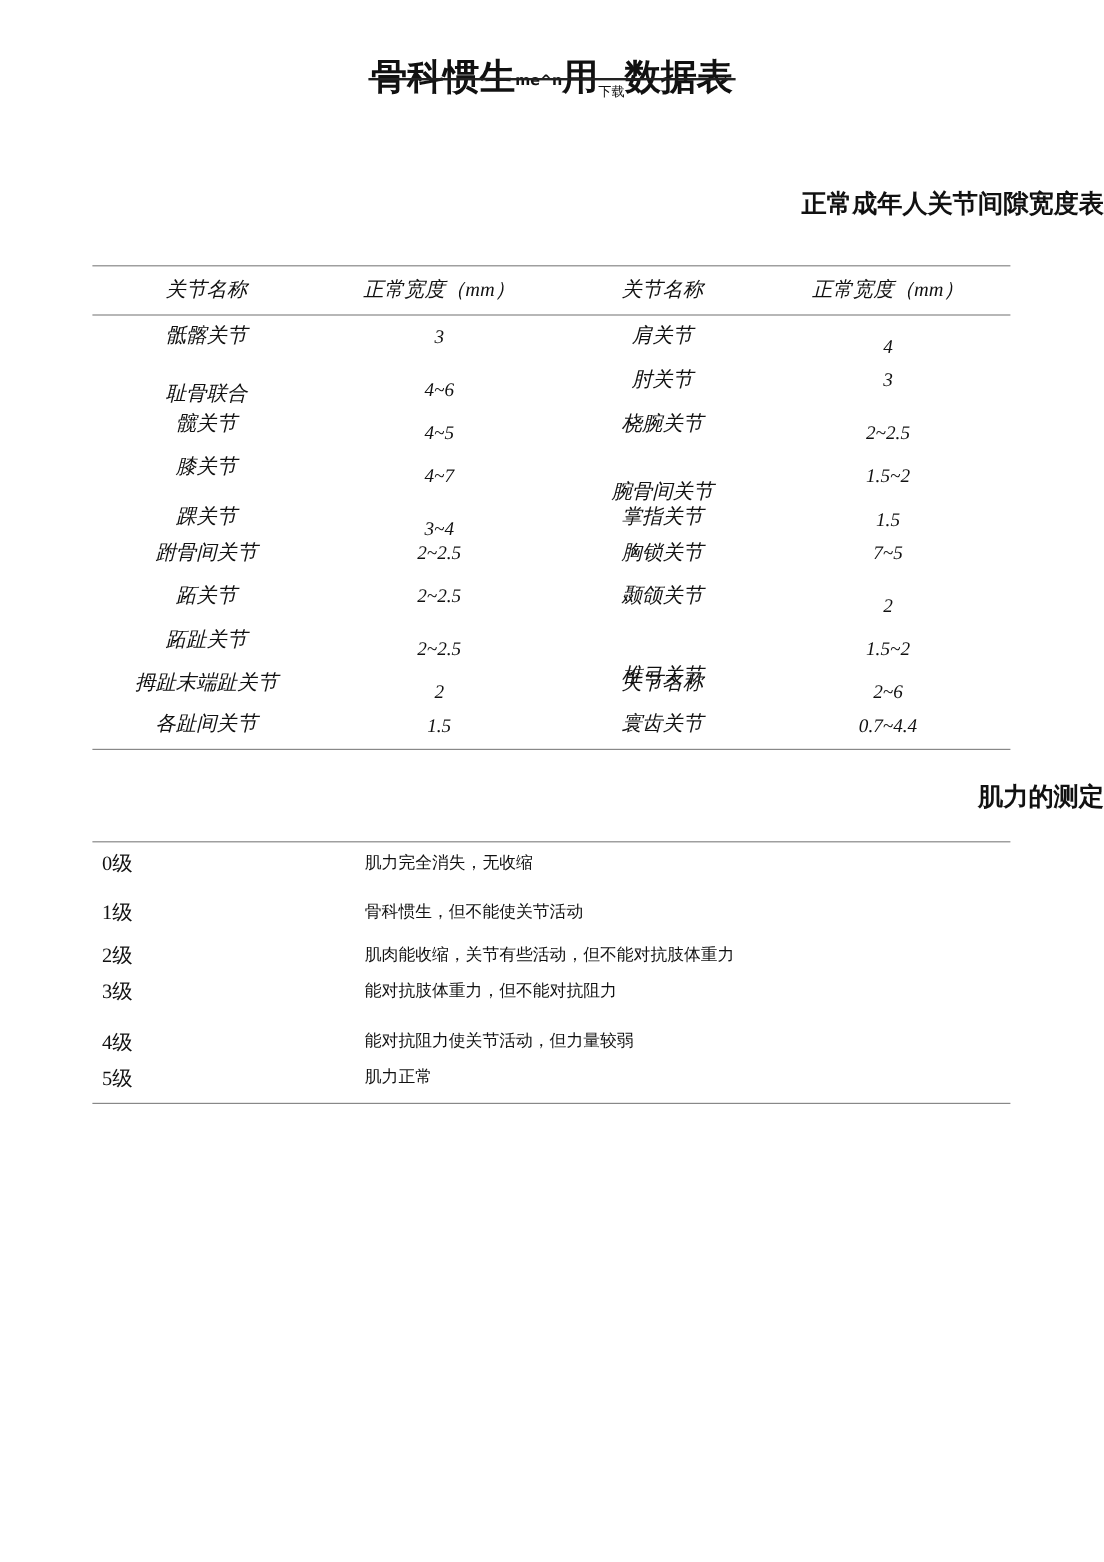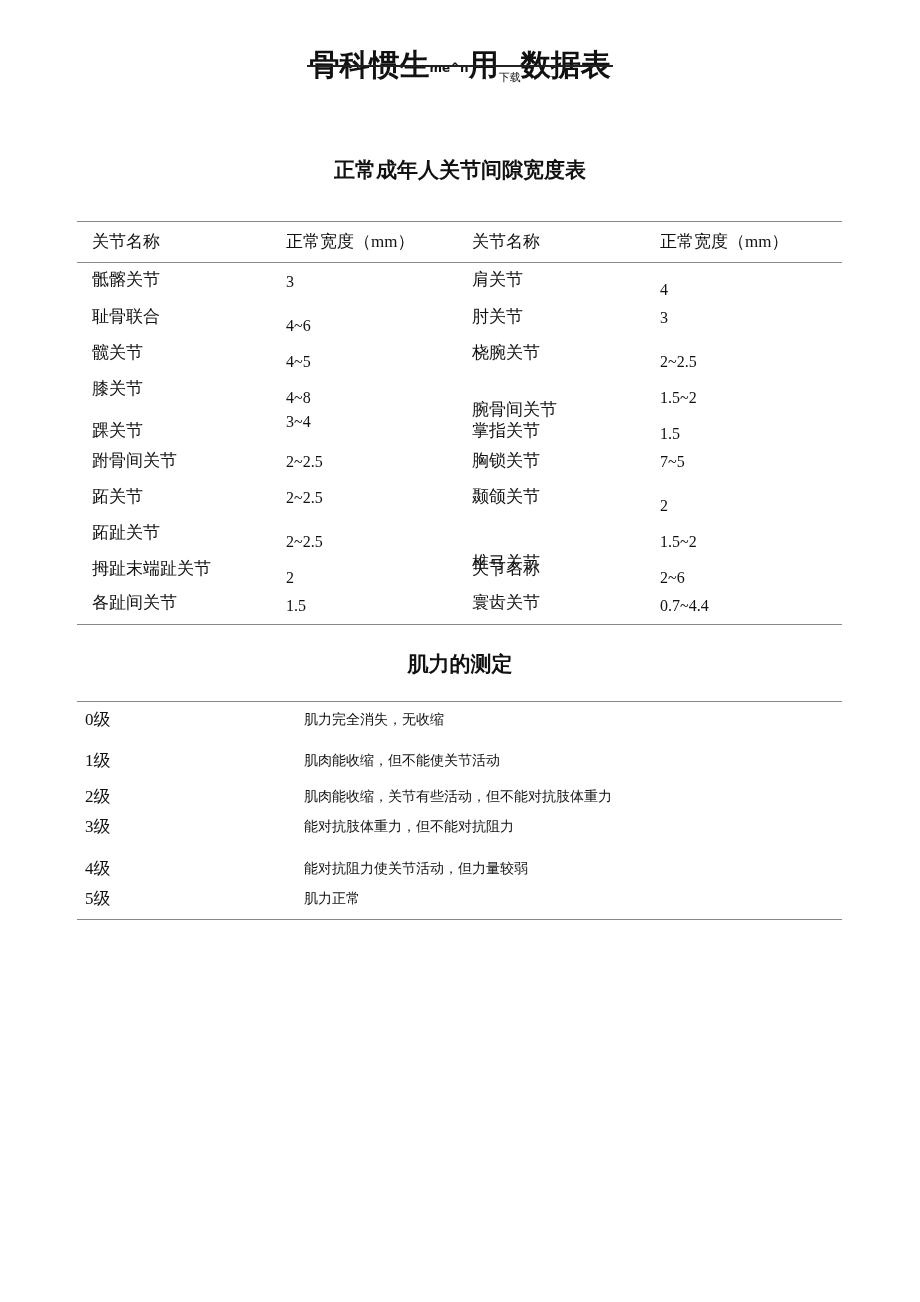--- a/index.html
+++ b/index.html
@@ -12,30 +12,30 @@
       text-align: center; font-weight: bold; font-size: 30px; line-height: 50px;
     }
     .doc-title .title-inner { position: relative; display: inline-block; white-space: nowrap; }
     .doc-title .small-a { font-size: 12px; font-weight: bold; vertical-align: 3px; }
     .doc-title .small-b { font-size: 11px; font-weight: normal; vertical-align: -6px; }
     .doc-title .strike {
       position: absolute; left: -2px; right: -2px; top: 25px; height: 2px; background: #222;
     }
 
     .section-title {
-      position: absolute; left: 0; width: 920px; text-align: center;
+      position: absolute; left: 0; width: 920px; text-align: right;
       font-weight: bold; font-size: 21px;
     }
     .joint-title { top: 156px; }
     .muscle-title { top: 650px; }
 
     .rule { position: absolute; left: 77px; width: 765px; height: 0; border-top: 1px solid #888; }
 
     .cell {
-      position: absolute; font-size: 17px; white-space: nowrap; line-height: 20px;
+      position: absolute; font-size: 17px; text-align: center; white-space: nowrap; line-height: 20px; font-style: italic;
     }
     .c1 { left: 92px; width: 160px; }
     .c2 { left: 286px; width: 160px; }
     .c3 { left: 472px; width: 160px; }
     .c4 { left: 660px; width: 160px; }
     .num { font-size: 16px; }
 
     .grade { position: absolute; left: 85px; font-size: 17px; line-height: 20px; white-space: nowrap; }
     .desc { position: absolute; left: 304px; font-size: 14px; line-height: 20px; white-space: nowrap; }
   </style>
@@ -56,37 +56,37 @@
 <div class="cell c2 serif" style="top:232px">正常宽度（mm）</div>
 <div class="cell c3 serif" style="top:232px">关节名称</div>
 <div class="cell c4 serif" style="top:232px">正常宽度（mm）</div>
 <div class="rule" style="top:262px"></div>
 
 <div class="cell c1 serif" style="top:270px">骶髂关节</div>
 <div class="cell c2 serif num" style="top:272px">3</div>
 <div class="cell c3 serif" style="top:270px">肩关节</div>
 <div class="cell c4 serif num" style="top:280px">4</div>
 
-<div class="cell c1 serif" style="top:307px">耻骨联合</div>
+<div class="cell c1 serif" style="top:318px">耻骨联合</div>
 <div class="cell c2 serif num" style="top:316px">4~6</div>
 <div class="cell c3 serif" style="top:307px">肘关节</div>
 <div class="cell c4 serif num" style="top:308px">3</div>
 
 <div class="cell c1 serif" style="top:343px">髋关节</div>
 <div class="cell c2 serif num" style="top:352px">4~5</div>
 <div class="cell c3 serif" style="top:343px">桡腕关节</div>
 <div class="cell c4 serif num" style="top:352px">2~2.5</div>
 
 <div class="cell c1 serif" style="top:379px">膝关节</div>
-<div class="cell c2 serif num" style="top:388px">4~8</div>
+<div class="cell c2 serif num" style="top:388px">4~7</div>
 <div class="cell c3 serif" style="top:400px">腕骨间关节</div>
 <div class="cell c4 serif num" style="top:388px">1.5~2</div>
 
 <div class="cell c1 serif" style="top:421px">踝关节</div>
-<div class="cell c2 serif num" style="top:412px">3~4</div>
+<div class="cell c2 serif num" style="top:432px">3~4</div>
 <div class="cell c3 serif" style="top:421px">掌指关节</div>
 <div class="cell c4 serif num" style="top:424px">1.5</div>
 
 <div class="cell c1 serif" style="top:451px">跗骨间关节</div>
 <div class="cell c2 serif num" style="top:452px">2~2.5</div>
 <div class="cell c3 serif" style="top:451px">胸锁关节</div>
 <div class="cell c4 serif num" style="top:452px">7~5</div>
 
 <div class="cell c1 serif" style="top:487px">跖关节</div>
 <div class="cell c2 serif num" style="top:488px">2~2.5</div>
@@ -110,21 +110,21 @@
 
 <div class="rule" style="top:624px"></div>
 
 <div class="section-title muscle-title sans">肌力的测定</div>
 <div class="rule" style="top:701px"></div>
 
 <div class="grade serif" style="top:710px">0级</div>
 <div class="desc serif" style="top:710px">肌力完全消失，无收缩</div>
 
 <div class="grade serif" style="top:751px">1级</div>
-<div class="desc serif" style="top:751px">肌肉能收缩，但不能使关节活动</div>
+<div class="desc serif" style="top:751px">骨科惯生，但不能使关节活动</div>
 
 <div class="grade serif" style="top:787px">2级</div>
 <div class="desc serif" style="top:787px">肌肉能收缩，关节有些活动，但不能对抗肢体重力</div>
 
 <div class="grade serif" style="top:817px">3级</div>
 <div class="desc serif" style="top:817px">能对抗肢体重力，但不能对抗阻力</div>
 
 <div class="grade serif" style="top:859px">4级</div>
 <div class="desc serif" style="top:859px">能对抗阻力使关节活动，但力量较弱</div>
 

